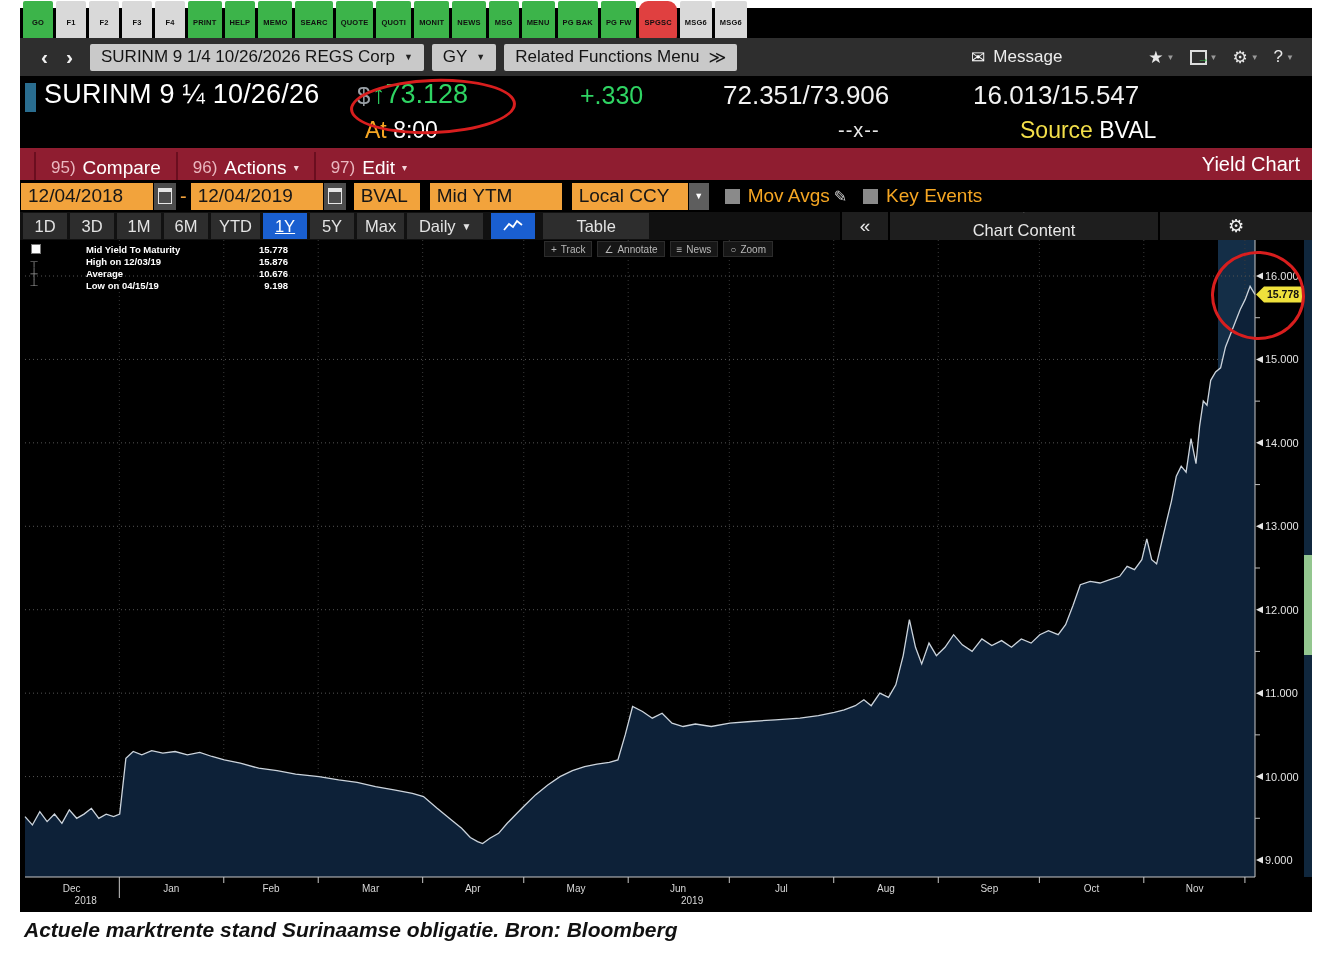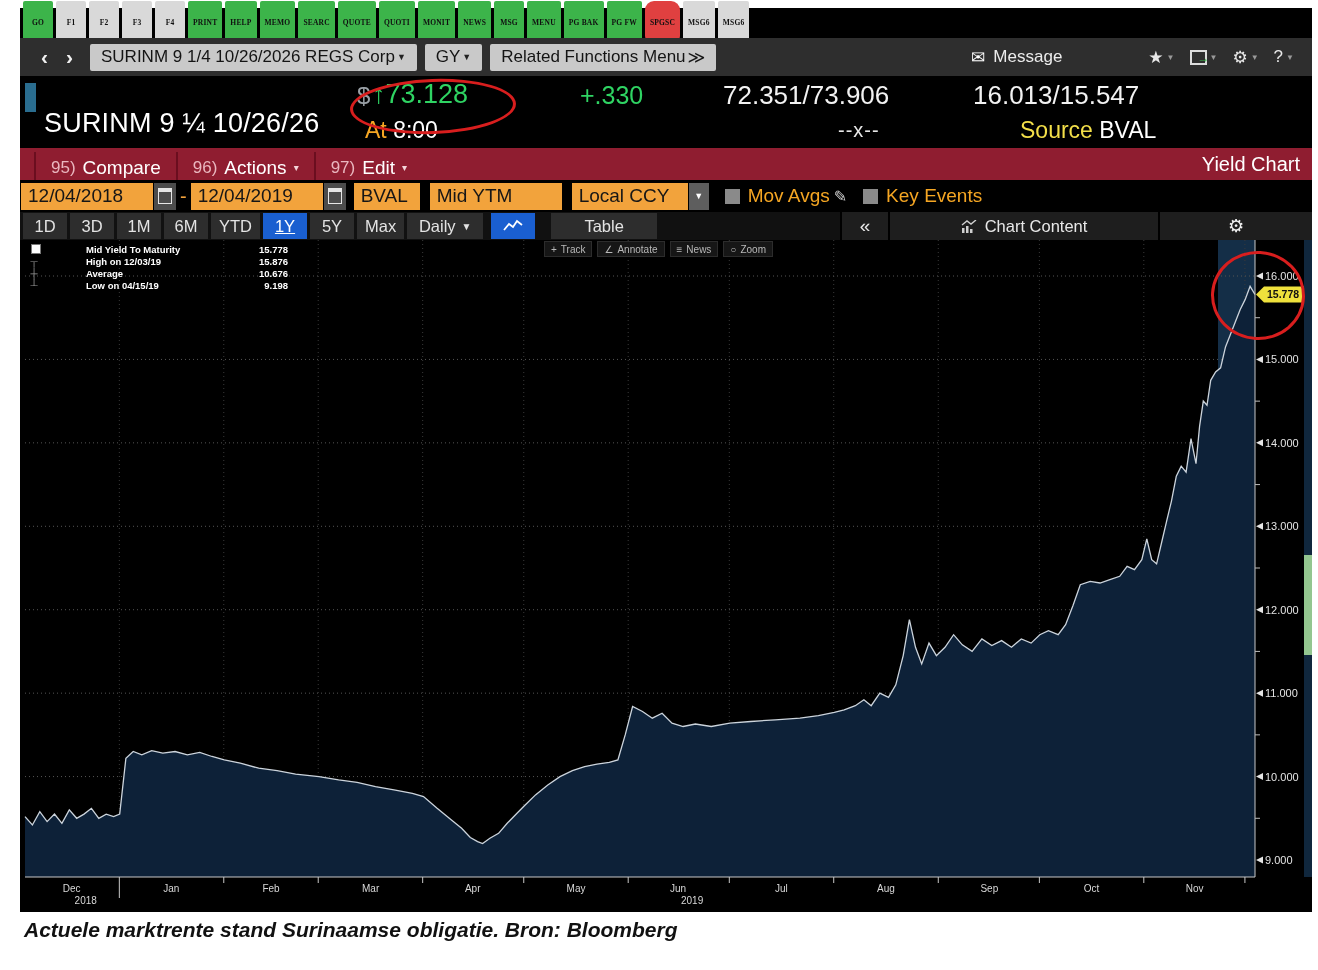--- a/index.html
+++ b/index.html
@@ -3,43 +3,43 @@
 <meta charset="utf-8">
 <style>
   html,body{margin:0;padding:0;}
   body{width:1318px;height:970px;background:#ffffff;position:relative;overflow:hidden;
        font-family:"Liberation Sans",sans-serif;-webkit-font-smoothing:antialiased;}
   .terminal{position:absolute;left:20px;top:8px;width:1292px;height:904px;background:#000;}
 
   
   .keys{position:absolute;left:0;top:0;width:100%;height:30px;background:#000;display:flex;align-items:center;padding-left:3px;box-sizing:border-box;}
   .fkey{height:20px;line-height:20px;padding:12px 5px;min-width:20px;margin-right:3px;text-align:center;
-        font-size:7.5px;font-weight:bold;color:#101010;border-radius:2px;letter-spacing:.2px;white-space:nowrap;font-family:Liberation Serif, serif;}
+        font-size:7.5px;font-weight:bold;color:#101010;border-radius:2px;letter-spacing:.2px;white-space:nowrap;}
   .fkey.green{background:#3cb44a;}
   .fkey.light{background:#d9d9d9;}
   .fkey.red{background:#e04040;border-radius:9px;}
 
   
   .navbar{position:absolute;left:0;top:30px;width:100%;height:38px;background:#2e2e2e;display:flex;align-items:center;box-sizing:border-box;padding:0 12px;}
   .navarrow{color:#f0f0f0;font-size:21px;font-weight:bold;padding:0 9px;cursor:default;}
-  .dropbox{background:#c9c9c9;color:#141414;height:27px;display:flex;align-items:center;gap:2px;
+  .dropbox{background:#c9c9c9;color:#141414;height:27px;display:flex;align-items:center;gap:9px;
            padding:0 11px;margin-left:8px;border-radius:2px;font-size:17px;white-space:nowrap;}
   .dropbox .dd{font-size:9px;color:#222;}
   .msggrp{margin-left:auto;display:flex;align-items:center;gap:8px;color:#ececec;font-size:17px;margin-right:86px;}
   .envelope{font-size:17px;color:#fff;}
   .nav-icons{display:flex;align-items:center;gap:15px;margin-right:6px;color:#e8e8e8;}
   .nico{display:flex;align-items:center;gap:3px;font-size:17px;}
   .nico .dd{font-size:8px;color:#9a9a9a;}
   .expicon{display:inline-block;width:13px;height:11px;border:2px solid #dcdcdc;position:relative;}
   .expicon span{position:absolute;right:-5px;top:-1px;color:#3fbf4f;font-size:12px;font-weight:bold;}
 
   
   .quote{position:absolute;left:0;top:68px;width:100%;height:72px;background:#000;}
   .quote .tag{position:absolute;left:5px;top:7px;width:11px;height:29px;background:#2a6d8f;}
-  .qname{position:absolute;left:24px;top:3px;color:#fff;font-size:27px;letter-spacing:.2px;margin-top:29px;}
+  .qname{position:absolute;left:24px;top:3px;color:#fff;font-size:27px;letter-spacing:.2px;}
   .qcur{position:absolute;left:337px;top:6px;color:#9aa0a6;font-size:24px;}
   .qlast{position:absolute;left:352px;top:3px;color:#2fd463;font-size:27px;}
   .qchg{position:absolute;left:560px;top:5px;color:#2fd463;font-size:25px;}
   .qba{position:absolute;left:703px;top:4px;color:#f2f2f2;font-size:26px;}
   .qyld{position:absolute;left:953px;top:4px;color:#f2f2f2;font-size:26px;}
   .qat{position:absolute;left:345px;top:41px;font-size:23px;color:#fff;}
   .qat .amb{color:#f5a623;}
   .qx{position:absolute;left:818px;top:43px;font-size:20px;color:#e8e8e8;letter-spacing:1px;}
   .qsrc{position:absolute;left:1000px;top:41px;font-size:23px;color:#fff;}
   .qsrc .yel{color:#f3df49;}
@@ -65,25 +65,25 @@
   .chklbl{color:#f5a623;font-size:19px;margin-left:8px;white-space:nowrap;}
   .pencil{color:#cfcfcf;font-size:16px;margin-left:4px;}
 
   
   .tabs{position:absolute;left:0;top:204px;width:100%;height:28px;background:#111;display:flex;align-items:center;}
   .tbtn{height:26px;min-width:44px;margin-left:3px;background:#2d2d2d;color:#e3e3e3;font-size:16.5px;
         display:flex;align-items:center;justify-content:center;padding:0 8px;box-sizing:border-box;white-space:nowrap;gap:6px;}
   .tbtn.active{background:#1a5fd0;color:#fff;text-decoration:underline;}
   .tbtn .dd{font-size:10px;}
   .tbtn.freq{min-width:76px;}
-  .tbtn.tablebtn{min-width:106px;margin-left:16px;text-align:right;}
+  .tbtn.tablebtn{min-width:106px;margin-left:8px;text-align:right;}
   .chartbtn{width:34px;margin-left:8px;background:#1a5fd0;}
   .tright{margin-left:auto;display:flex;height:28px;}
   .collapse{width:46px;background:#1e1e1e;color:#e8e8e8;font-size:19px;display:flex;align-items:center;justify-content:center;border-left:2px solid #000;}
-  .ccontent{width:268px;background:#1e1e1e;color:#e8e8e8;font-size:16.5px;display:flex;align-items:center;justify-content:center;gap:8px;border-left:2px solid #000;}
+  .ccontent{width:268px;background:#1e1e1e;color:#e8e8e8;font-size:16.5px;display:flex;align-items:center;justify-content:center;gap:8px;border-left:2px solid #000;flex-direction:column;}
   .gearseg{width:152px;background:#1e1e1e;color:#f0f0f0;font-size:18px;display:flex;align-items:center;justify-content:center;border-left:2px solid #000;}
 
   
   .chart{position:absolute;left:0;top:232px;width:1292px;height:672px;background:#000;}
   svg text{font-family:"Liberation Sans",sans-serif;}
   .legend{position:absolute;left:6px;top:3px;font-size:9.5px;color:#fff;}
   .lrow{display:flex;align-items:center;height:12px;gap:44px;}
   .lico{width:16px;color:#999;font-size:10px;text-align:center;}
   .lsq{display:inline-block;width:8px;height:8px;background:#fff;outline:1px solid #777;margin-left:3px;}
   .llab{width:120px;font-weight:bold;}

